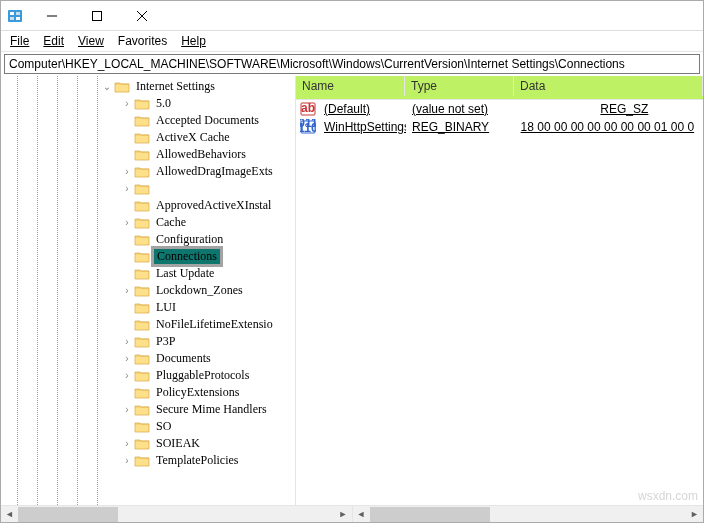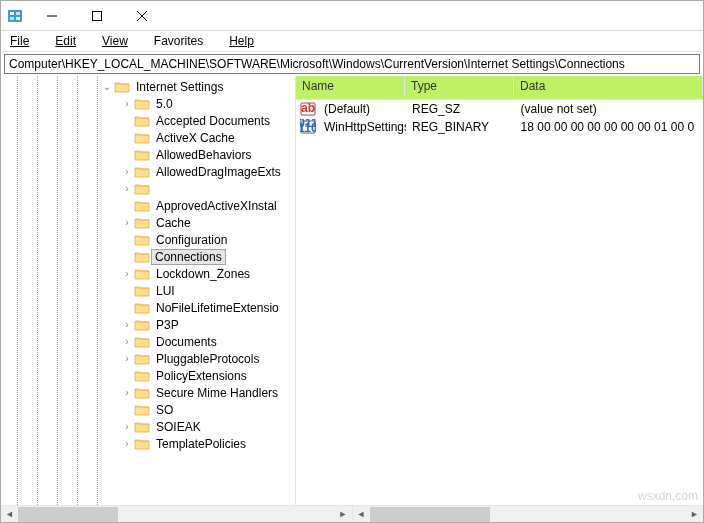--- a/index.html
+++ b/index.html
@@ -1,37 +1,37 @@
 <!DOCTYPE html>
 <html><head>
 <meta charset="utf-8">
 <style>
 * { box-sizing: border-box; margin: 0; padding: 0; font-family: "Segoe UI", Tahoma, sans-serif; font-size: 12px; }
 body { background: #fff; width: 704px; height: 523px; overflow: hidden; border: 1px solid #aaa; display: flex; flex-direction: column; }
 .titlebar { height: 30px; display: flex; align-items: center; padding-left: 6px; border-bottom: 1px solid #ddd; background: #fff; }
 .titlebar .app-icon { width: 16px; height: 16px; margin-right: 6px; display: inline-flex; }
 .titlebar .title { flex: 1; font-size: 12px; }
 .titlebar .win-btn { width: 45px; height: 29px; display: flex; align-items: center; justify-content: center; color: #333; }
-.menubar { height: 21px; display: flex; align-items: center; padding: 0 2px; border-bottom: 1px solid #e5e5e5; gap: 12px; }
+.menubar { height: 21px; display: flex; align-items: center; padding: 0 2px; border-bottom: 1px solid #e5e5e5; }
 .menubar .menu-item { padding: 2px 7px; cursor: default; }
 .menubar .menu-item .ul { text-decoration: underline; }
 .addrbar { height: 20px; border: 1px solid #7a7a7a; margin: 2px 3px; padding: 1px 4px; font-size: 12px; line-height: 16px; white-space: nowrap; overflow: hidden; }
 .content { flex: 1; display: flex; overflow: hidden; }
 .tree-pane { width: 295px; border-right: 1px solid #e5e5e5; overflow-y: auto; overflow-x: hidden; position: relative; }
 .list-pane { flex: 1; overflow-x: auto; }
 .list-header { display: flex; border-bottom: 1px solid #e5e5e5; height: 24px; align-items: flex-start; color: #333; position: sticky; top: 0; background: #bef264; }
 .list-header .col { padding: 3px 6px; border-right: 1px solid #e5e5e5; }
 .col-name { width: 115px; } .col-type { width: 115px; } .col-data { width: 200px; }
-.list-row { display: flex; align-items: center; height: 18px; }
+.list-row { display: flex; align-items: center; height: 18px; text-decoration: underline; }
 .list-row .cell { padding: 8px 6px; white-space: nowrap; overflow: hidden; }
 .val-icon { width: 16px; height: 16px; margin: 0 2px 0 4px; flex-shrink: 0; }
 .tree { padding: 2px 0 2px 0; }
 .tree-row { display: flex; align-items: center; height: 17px; white-space: nowrap; cursor: default; }
-.tree-row.selected .label { background: #e5e5e5; border: 1px solid #a3a3a3; padding: 0 3px; margin-left: -1px; }
-.tree-row .label { padding: 0 4px; }
+.tree-row.selected .label { background: #0f766e; border: 3px solid #a3a3a3; padding: 0 3px; margin-left: -1px; }
+.tree-row .label { padding: 0 4px; font-family: Liberation Serif, serif; }
 .indent { display: inline-block; height: 17px; flex-shrink: 0; }
 .expander { width: 14px; height: 14px; display: inline-flex; align-items: center; justify-content: center; color: #888; flex-shrink: 0; font-size: 10px; }
 .folder { width: 16px; height: 14px; display: inline-flex; align-items: center; justify-content: center; margin-right: 2px; flex-shrink: 0; }
 .dotted { position: absolute; border-left: 1px dotted #a0a0a0; top: 0; bottom: 0; }
 .hscroll { height: 17px; border-top: 1px solid #e5e5e5; display: flex; }
 .hscroll .track { flex: 1; background: #f0f0f0; display: flex; align-items: center; }
 .hscroll .btn { width: 17px; height: 17px; background: #f0f0f0; display: flex; align-items: center; justify-content: center; color: #606060; font-size: 9px; }
 .hscroll .thumb { height: 15px; background: #cdcdcd; }
 .watermark { position: absolute; right: 6px; bottom: 20px; color: #d6d6d6; font-size: 12px; pointer-events: none; }
 </style>
@@ -199,20 +199,31 @@
           <span class="folder">
             <svg width="16" height="14" viewBox="0 0 16 14">
               <path d="M1 3 L1 12 L15 12 L15 4 L7 4 L6 3 Z" fill="#ffe08a" stroke="#d9a840" stroke-width="0.7"></path>
               <path d="M1 4 L15 4" stroke="#d9a840" stroke-width="0.5"></path>
             </svg>
           </span>
           <span class="label">Connections</span>
         </div>
         <div class="tree-row">
           <span class="indent" style="width:119px"></span>
+          <span class="expander"></span>
+          <span class="folder">
+            <svg width="16" height="14" viewBox="0 0 16 14">
+              <path d="M1 3 L1 12 L15 12 L15 4 L7 4 L6 3 Z" fill="#ffe08a" stroke="#d9a840" stroke-width="0.7"></path>
+              <path d="M1 4 L15 4" stroke="#d9a840" stroke-width="0.5"></path>
+            </svg>
+          </span>
+          <span class="label">Last Update</span>
+        </div>
+        <div class="tree-row">
+          <span class="indent" style="width:119px"></span>
           <span class="expander">›</span>
           <span class="folder">
             <svg width="16" height="14" viewBox="0 0 16 14">
               <path d="M1 3 L1 12 L15 12 L15 4 L7 4 L6 3 Z" fill="#ffe08a" stroke="#d9a840" stroke-width="0.7"></path>
               <path d="M1 4 L15 4" stroke="#d9a840" stroke-width="0.5"></path>
             </svg>
           </span>
           <span class="label">Lockdown_Zones</span>
         </div>
         <div class="tree-row">
@@ -333,22 +344,22 @@
       <div class="col col-type">Type</div>
       <div class="col col-data">Data</div>
     </div>
     <div id="list-body">
         <div class="list-row">
           <span class="val-icon"><svg width="16" height="16">
               <rect x="1" y="2" width="14" height="12" fill="#fff" stroke="#c33" rx="1"></rect>
               <text x="8" y="11" font-size="7" fill="#c33" text-anchor="middle" font-weight="bold">ab</text>
             </svg></span>
           <span class="cell" style="width:93px">(Default)</span>
+          <span class="cell col-data">(value not set)</span>
           <span class="cell col-type">REG_SZ</span>
-          <span class="cell col-data">(value not set)</span>
         </div>
         <div class="list-row">
           <span class="val-icon"><svg width="16" height="16">
               <rect x="1" y="2" width="14" height="12" fill="#fff" stroke="#36c" rx="1"></rect>
               <text x="8" y="8" font-size="5" fill="#36c" text-anchor="middle" font-weight="bold">011</text>
               <text x="8" y="13" font-size="5" fill="#36c" text-anchor="middle" font-weight="bold">110</text>
             </svg></span>
           <span class="cell" style="width:93px">WinHttpSettings</span>
           <span class="cell col-type">REG_BINARY</span>
           <span class="cell col-data">18 00 00 00 00 00 00 00 01 00 0</span>

